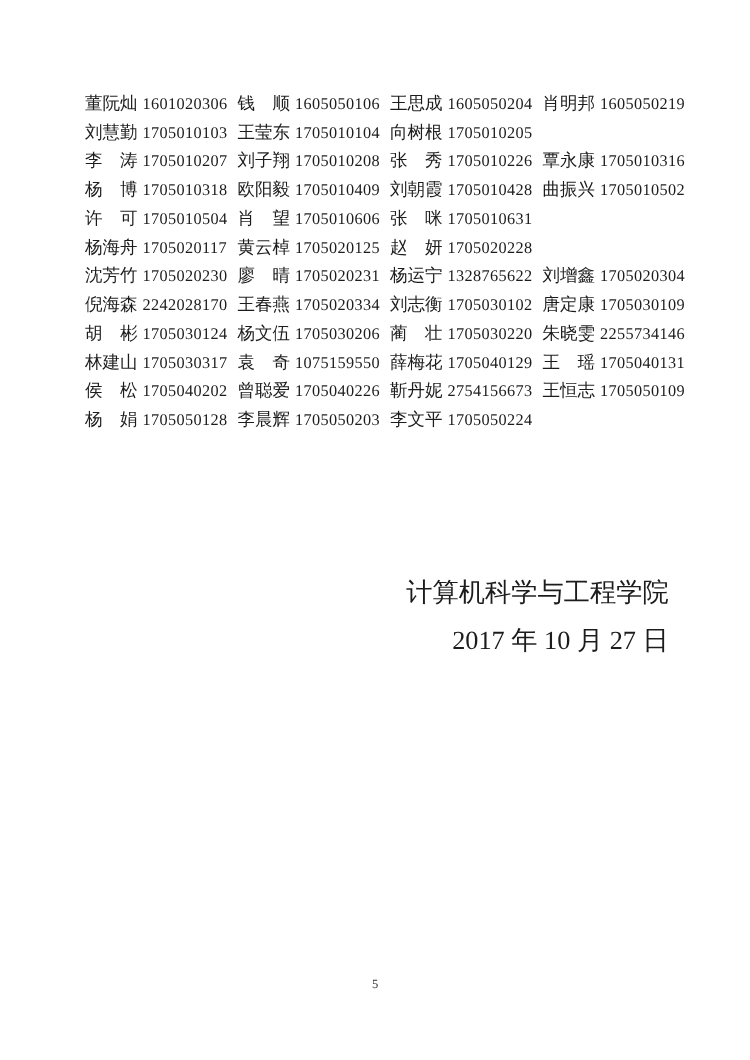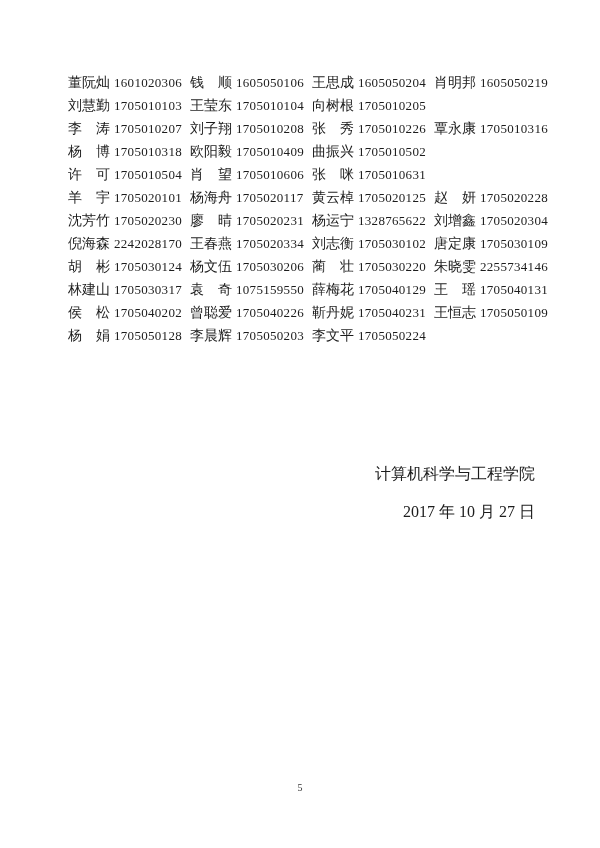--- a/index.html
+++ b/index.html
@@ -47,21 +47,21 @@
     display: inline-block;
     margin-left: 4px;
     font-size: 13px;
     letter-spacing: 0.3px;
   }
   .signature {
     position: absolute;
     top: 455px;
     right: 65px;
     text-align: right;
-    font-size: 16px;
+    font-size: 21px;
   }
   .signature .sig-line {
     display: block;
     line-height: 38px;
     white-space: nowrap;
   }
   .page-number {
     position: absolute;
     top: 782px;
     left: 0;
@@ -91,29 +91,29 @@
       </div>
       <div class="roster-row">
         <div class="roster-cell"><span class="student-name">李　涛</span><span class="student-id">1705010207</span></div>
         <div class="roster-cell"><span class="student-name">刘子翔</span><span class="student-id">1705010208</span></div>
         <div class="roster-cell"><span class="student-name">张　秀</span><span class="student-id">1705010226</span></div>
         <div class="roster-cell"><span class="student-name">覃永康</span><span class="student-id">1705010316</span></div>
       </div>
       <div class="roster-row">
         <div class="roster-cell"><span class="student-name">杨　博</span><span class="student-id">1705010318</span></div>
         <div class="roster-cell"><span class="student-name">欧阳毅</span><span class="student-id">1705010409</span></div>
+        <div class="roster-cell"><span class="student-name">刘朝霞</span><span class="student-id">1705010428</span></div>
         <div class="roster-cell"><span class="student-name">曲振兴</span><span class="student-id">1705010502</span></div>
       </div>
       <div class="roster-row">
         <div class="roster-cell"><span class="student-name">许　可</span><span class="student-id">1705010504</span></div>
         <div class="roster-cell"><span class="student-name">肖　望</span><span class="student-id">1705010606</span></div>
         <div class="roster-cell"><span class="student-name">张　咪</span><span class="student-id">1705010631</span></div>
       </div>
       <div class="roster-row">
-        <div class="roster-cell"><span class="student-name">羊　宇</span><span class="student-id">1705020101</span></div>
         <div class="roster-cell"><span class="student-name">杨海舟</span><span class="student-id">1705020117</span></div>
         <div class="roster-cell"><span class="student-name">黄云棹</span><span class="student-id">1705020125</span></div>
         <div class="roster-cell"><span class="student-name">赵　妍</span><span class="student-id">1705020228</span></div>
       </div>
       <div class="roster-row">
         <div class="roster-cell"><span class="student-name">沈芳竹</span><span class="student-id">1705020230</span></div>
         <div class="roster-cell"><span class="student-name">廖　晴</span><span class="student-id">1705020231</span></div>
         <div class="roster-cell"><span class="student-name">杨运宁</span><span class="student-id">1328765622</span></div>
         <div class="roster-cell"><span class="student-name">刘增鑫</span><span class="student-id">1705020304</span></div>
       </div>
@@ -131,21 +131,21 @@
       </div>
       <div class="roster-row">
         <div class="roster-cell"><span class="student-name">林建山</span><span class="student-id">1705030317</span></div>
         <div class="roster-cell"><span class="student-name">袁　奇</span><span class="student-id">1075159550</span></div>
         <div class="roster-cell"><span class="student-name">薛梅花</span><span class="student-id">1705040129</span></div>
         <div class="roster-cell"><span class="student-name">王　瑶</span><span class="student-id">1705040131</span></div>
       </div>
       <div class="roster-row">
         <div class="roster-cell"><span class="student-name">侯　松</span><span class="student-id">1705040202</span></div>
         <div class="roster-cell"><span class="student-name">曾聪爱</span><span class="student-id">1705040226</span></div>
-        <div class="roster-cell"><span class="student-name">靳丹妮</span><span class="student-id">1705040231</span></div>
+        <div class="roster-cell"><span class="student-name">靳丹妮</span><span class="student-id">2754156673</span></div>
         <div class="roster-cell"><span class="student-name">王恒志</span><span class="student-id">1705050109</span></div>
       </div>
       <div class="roster-row">
         <div class="roster-cell"><span class="student-name">杨　娟</span><span class="student-id">1705050128</span></div>
         <div class="roster-cell"><span class="student-name">李晨辉</span><span class="student-id">1705050203</span></div>
         <div class="roster-cell"><span class="student-name">李文平</span><span class="student-id">1705050224</span></div>
       </div>
     </div>
 
   <div class="signature">

